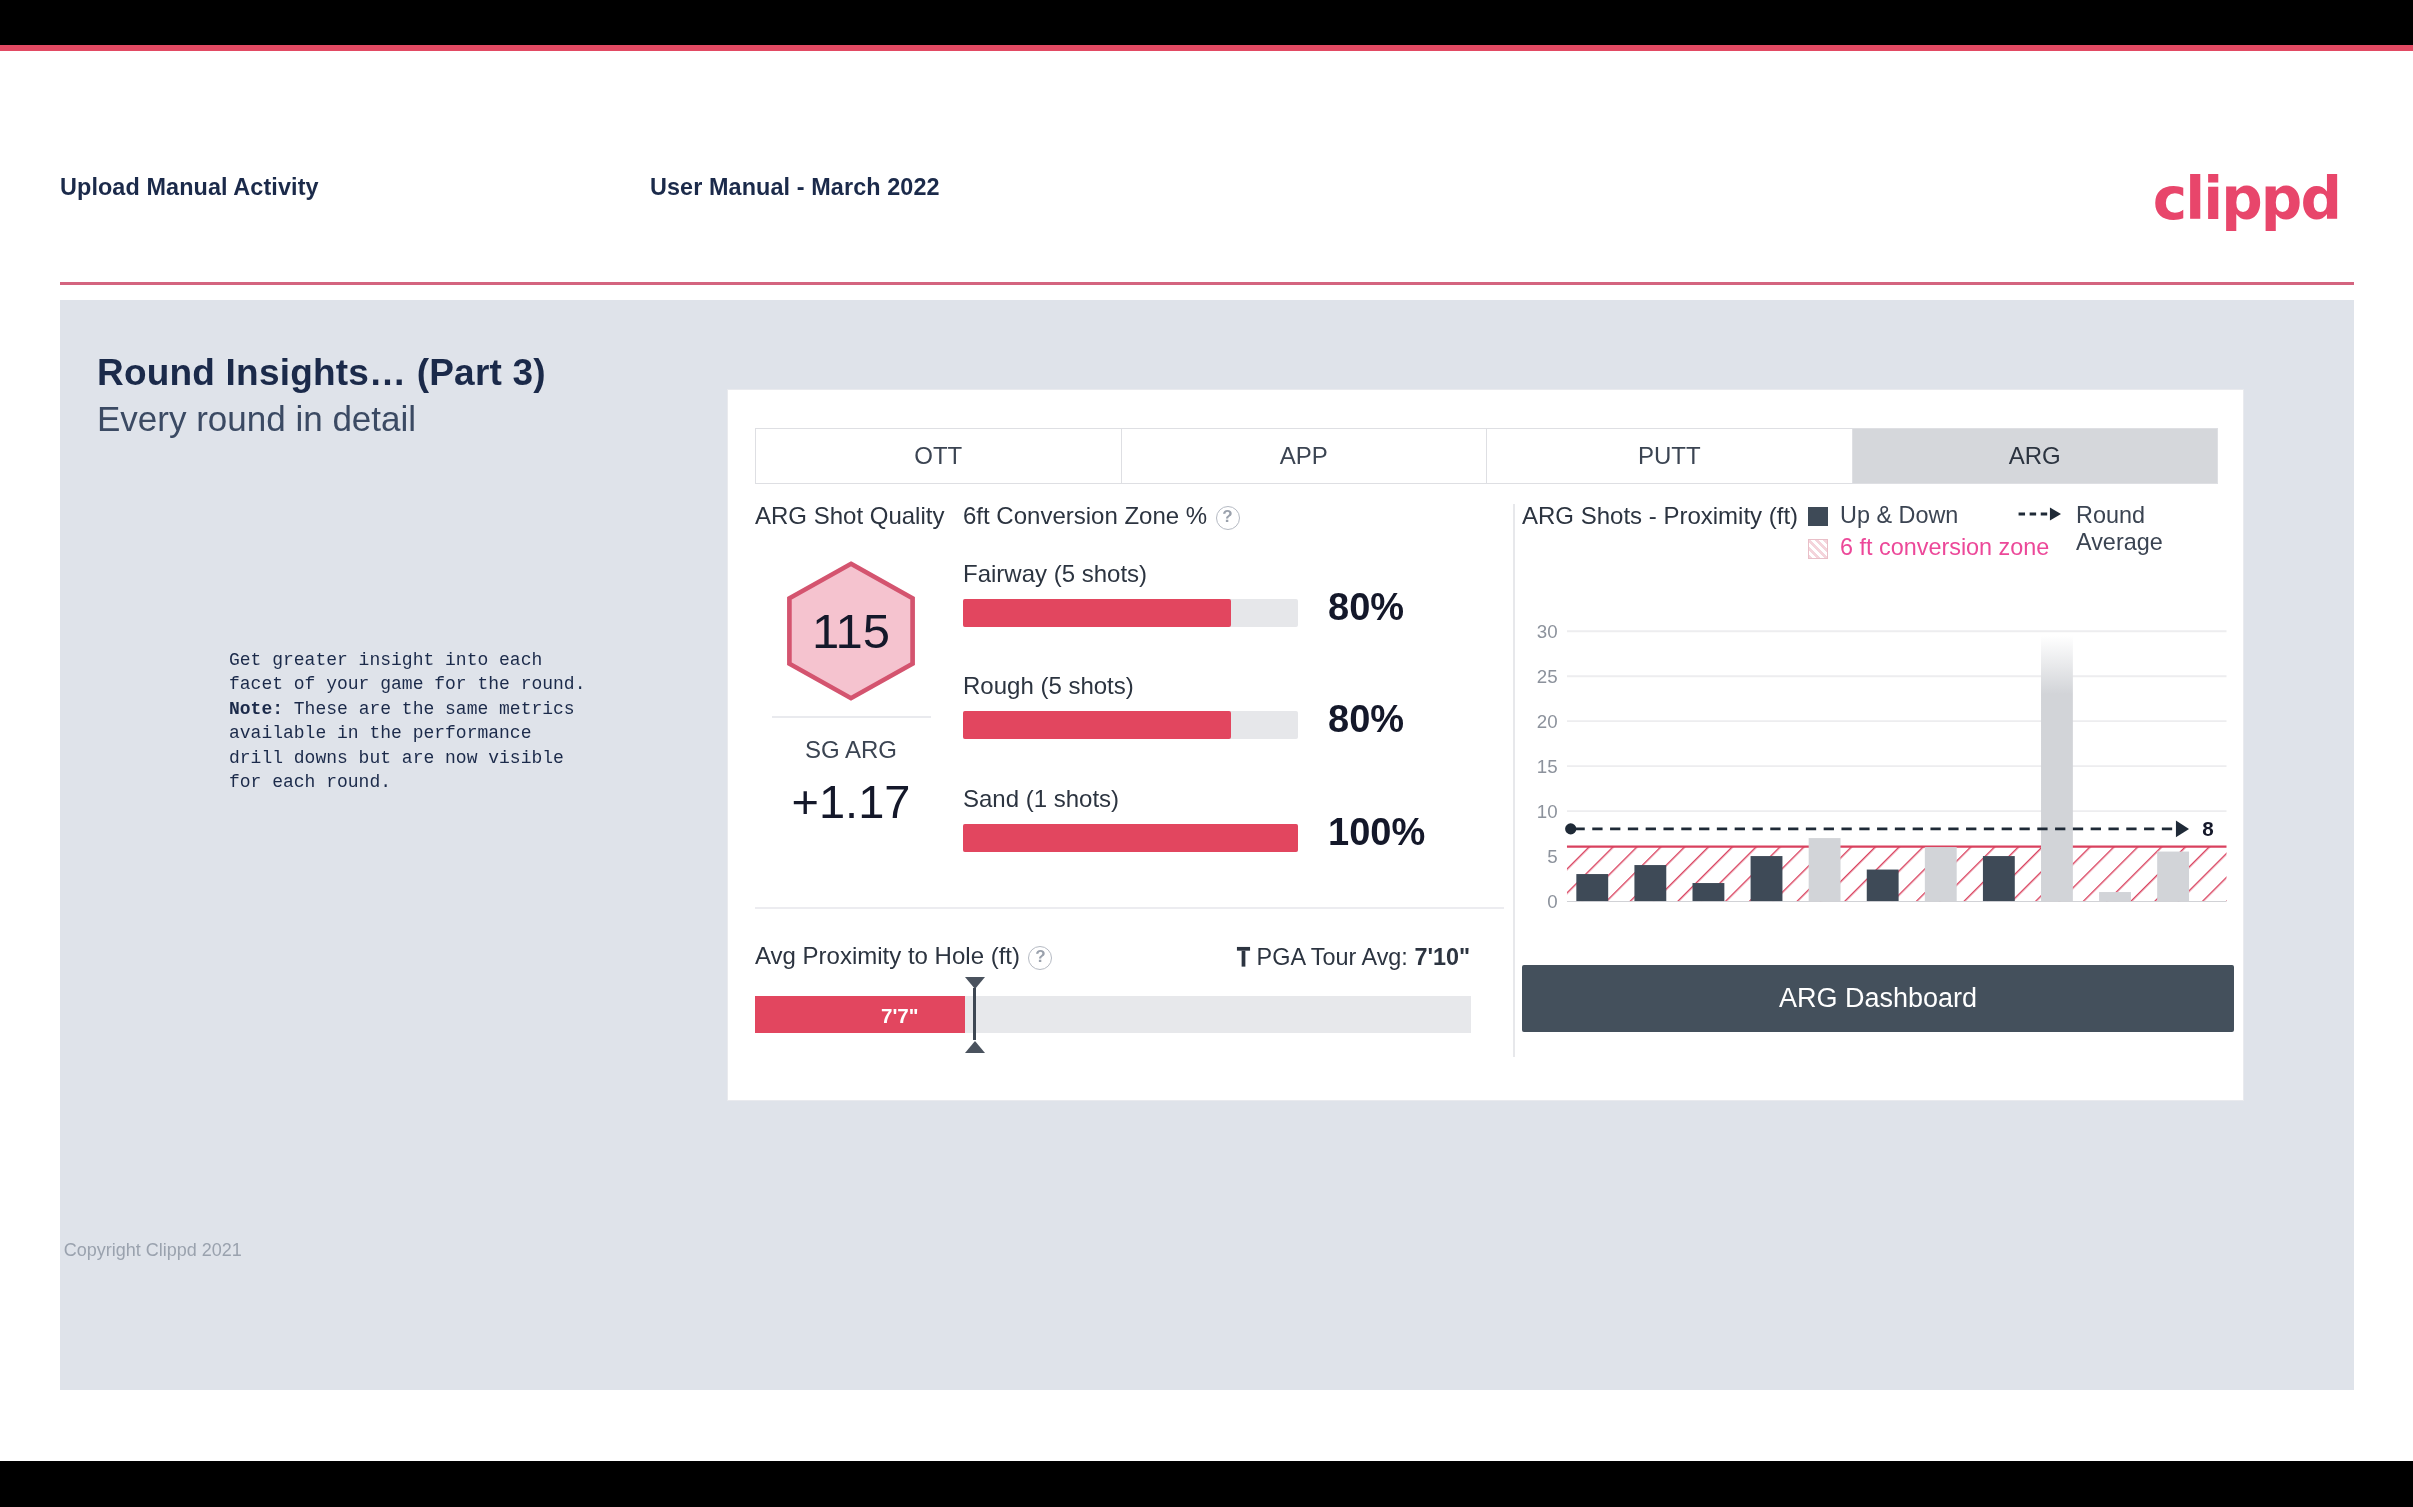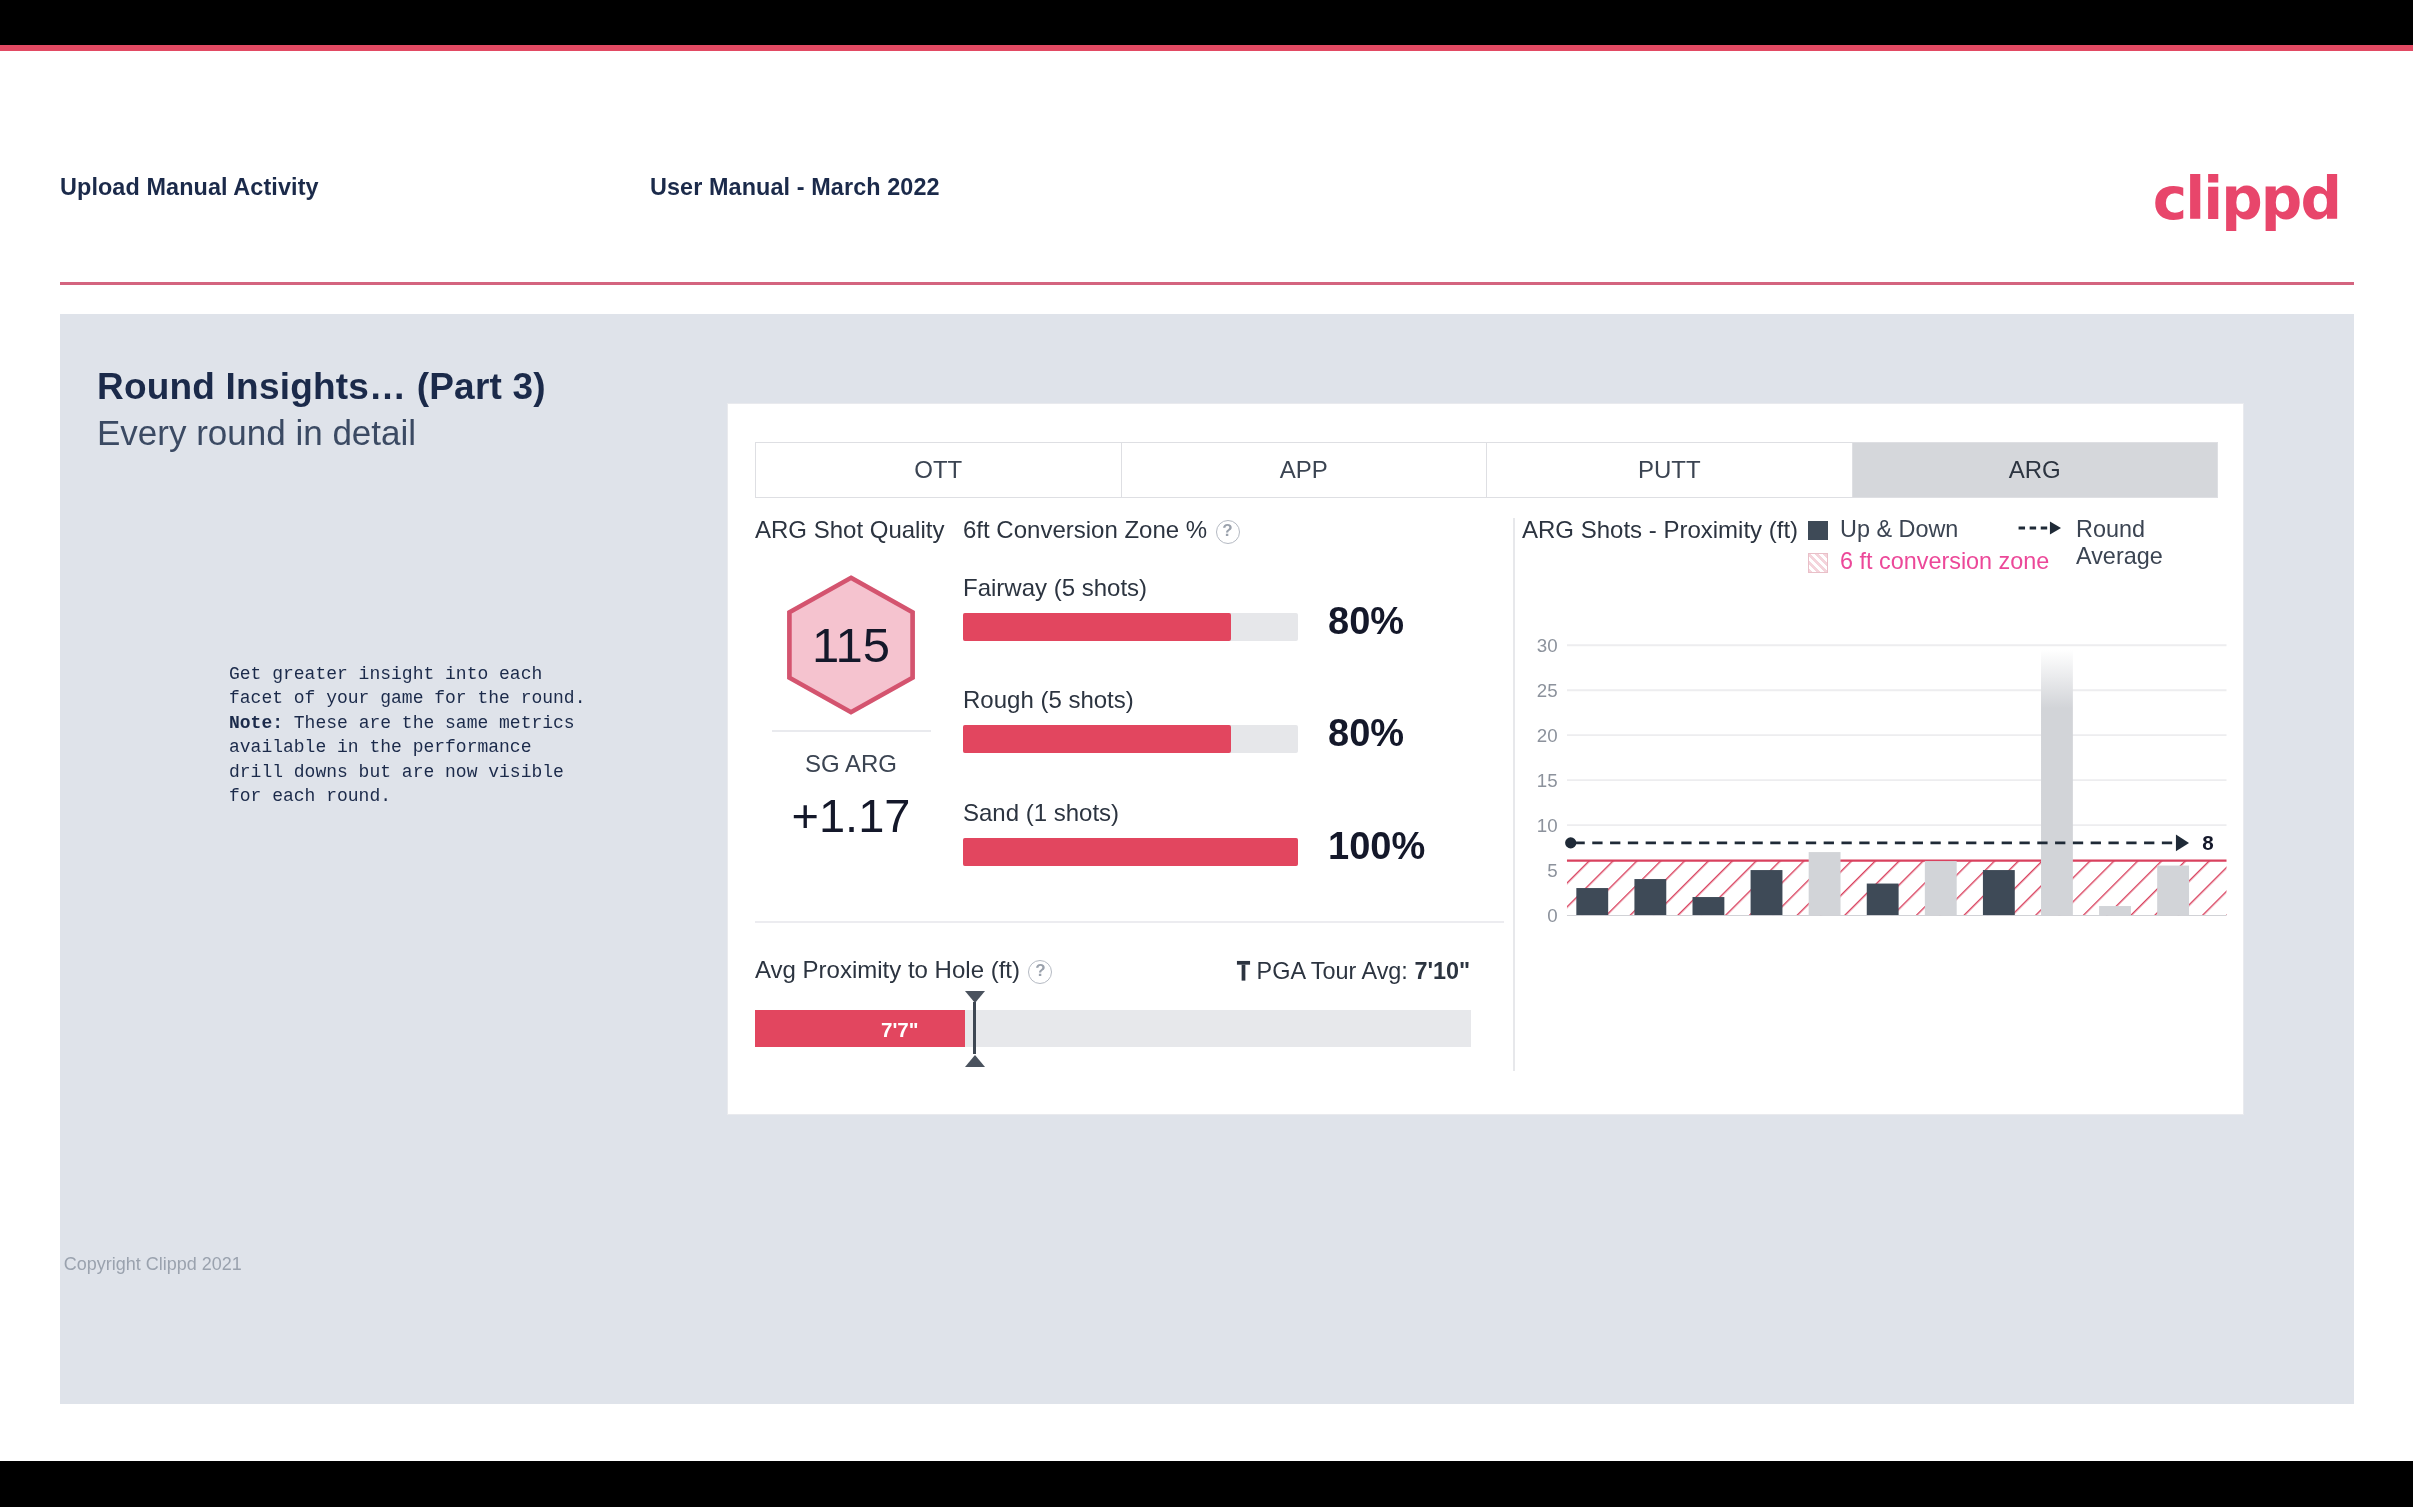--- a/index.html
+++ b/index.html
@@ -13,21 +13,21 @@
   .top-red-bar { position:absolute; left:0; top:0; width:2413px; height:5.6px; background:#e24a63; }
 
   
   .hdr-left  { position:absolute; left:60px; top:129px; font-size:23.4px; font-weight:700; color:#1b2a4a; letter-spacing:0.1px;}
   .hdr-mid   { position:absolute; left:650px; top:129px; font-size:23.4px; font-weight:700; color:#1b2a4a; letter-spacing:0.1px;}
   .logo      { position:absolute; right:73px; top:125px; font-size:58px; font-weight:800; color:#e8466b;
                letter-spacing:-1.9px; font-family:"DejaVu Sans", sans-serif; line-height:1; }
   .hdr-rule  { position:absolute; left:60px; top:237px; width:2294px; height:2.8px; background:#d4647f; }
 
   
-  #panel { position:absolute; left:60px; top:269px; width:2294px; height:1090px; background:#dfe3ea;padding-left:12px; }
+  #panel { position:absolute; left:60px; top:255px; width:2294px; height:1090px; background:#dfe3ea;padding-left:12px; }
 
   .title1 { position:absolute; left:37px; top:52px; font-size:37px; font-weight:700; color:#1b2a4a; letter-spacing:0.2px;}
   .title2 { position:absolute; left:37px; top:99px; font-size:35px; font-weight:400; color:#3b4a63; }
 
   .callout { position:absolute; left:1236px; top:92px; width:562px; text-align:center;
              font-size:27px; line-height:1.32; color:#1b2a4a; }
 
   .arrow-svg { position:absolute; left:1583px; top:187px; }
 
   .leftnote { position:absolute; left:169px; top:348px; width:365px; text-align:left;
@@ -274,18 +274,19 @@
           </g>
 
           <g>
             <circle cx="52" cy="241" r="6" fill="#1f2a37"></circle>
             <line x1="56" y1="241" x2="702" y2="241" stroke="#1f2a37" stroke-width="3" stroke-dasharray="11,8"></line>
             <path d="M712,241 L698,232 L698,250 Z" fill="#1f2a37"></path>
             <text x="726" y="249" font-size="22" font-weight="700" fill="#14182a" font-family="Liberation Sans, sans-serif">8</text>
           </g>
         </svg>
 
+        <div class="btn-dash">ARG Dashboard</div>
       </div>
 
     </div>
   </div>
 </div>
 
 
 </body></html>

